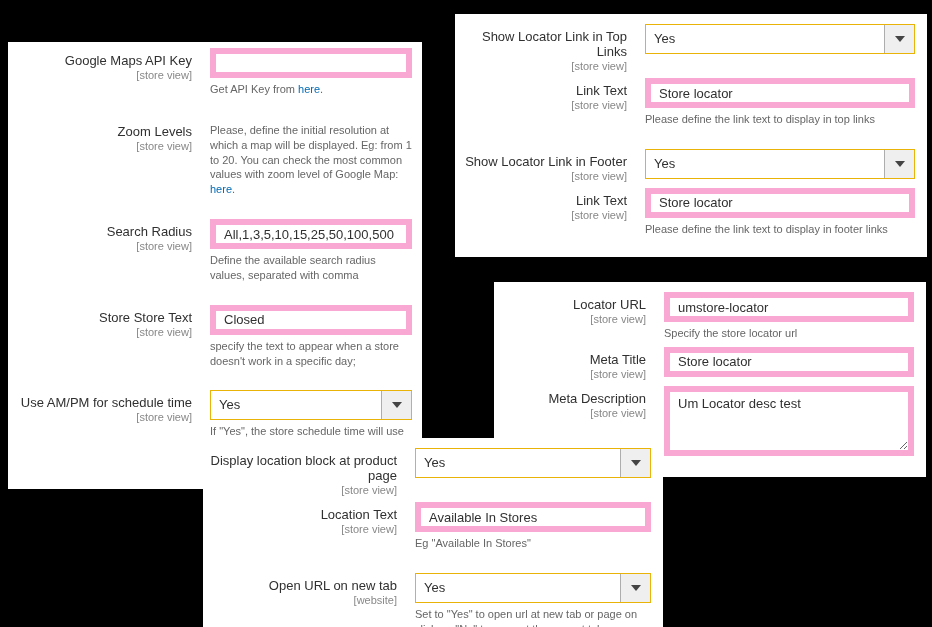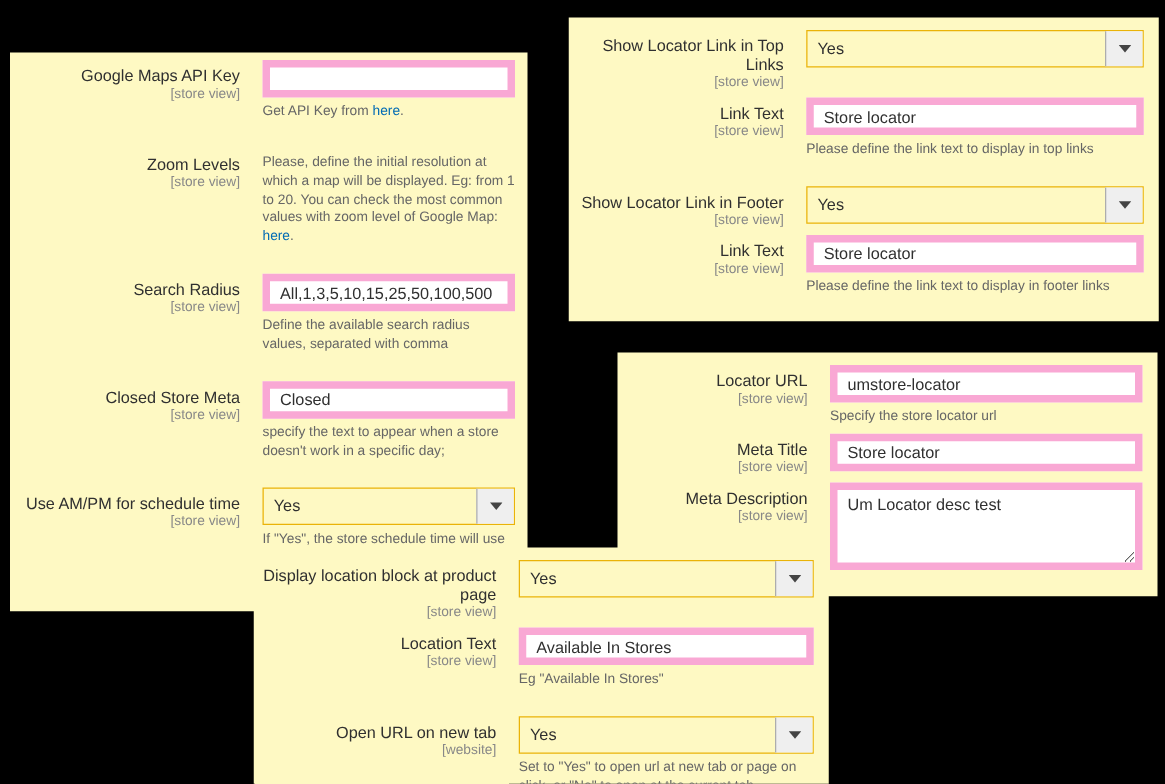--- a/index.html
+++ b/index.html
@@ -7,21 +7,21 @@
     background: #000;
     font-family: Arial, Helvetica, sans-serif;
     font-size: 13px;
     color: #303030;
     width: 932px;
     height: 627px;
     position: relative;
   }
   .panel {
     position: absolute;
-    background: #fef9c3;
+    background: #ffffff;
   }
   .row {
     display: flex;
     align-items: flex-start;
     margin-bottom: 6px;
   }
   .label-col {
     text-align: right;
     padding-right: 18px;
     padding-top: 5px;
@@ -136,21 +136,21 @@
     <div class="ctrl-col">
       <input class="txt" value="All,1,3,5,10,15,25,50,100,500" style="">
       <div class="hint">Define the available search radius values, separated with comma</div>
     </div>
   </div>
 
   <div class="gap"></div>
 
   <div class="row">
     <div class="label-col">
-      <span class="lbl">Closed Store Meta</span>
+      <span class="lbl">Store Store Text</span>
       <span class="scope">[store view]</span>
     </div>
     <div class="ctrl-col">
       <input class="txt" value="Closed" style="">
       <div class="hint">specify the text to appear when a store doesn't work in a specific day;</div>
     </div>
   </div>
 
   <div class="gap"></div>
 

